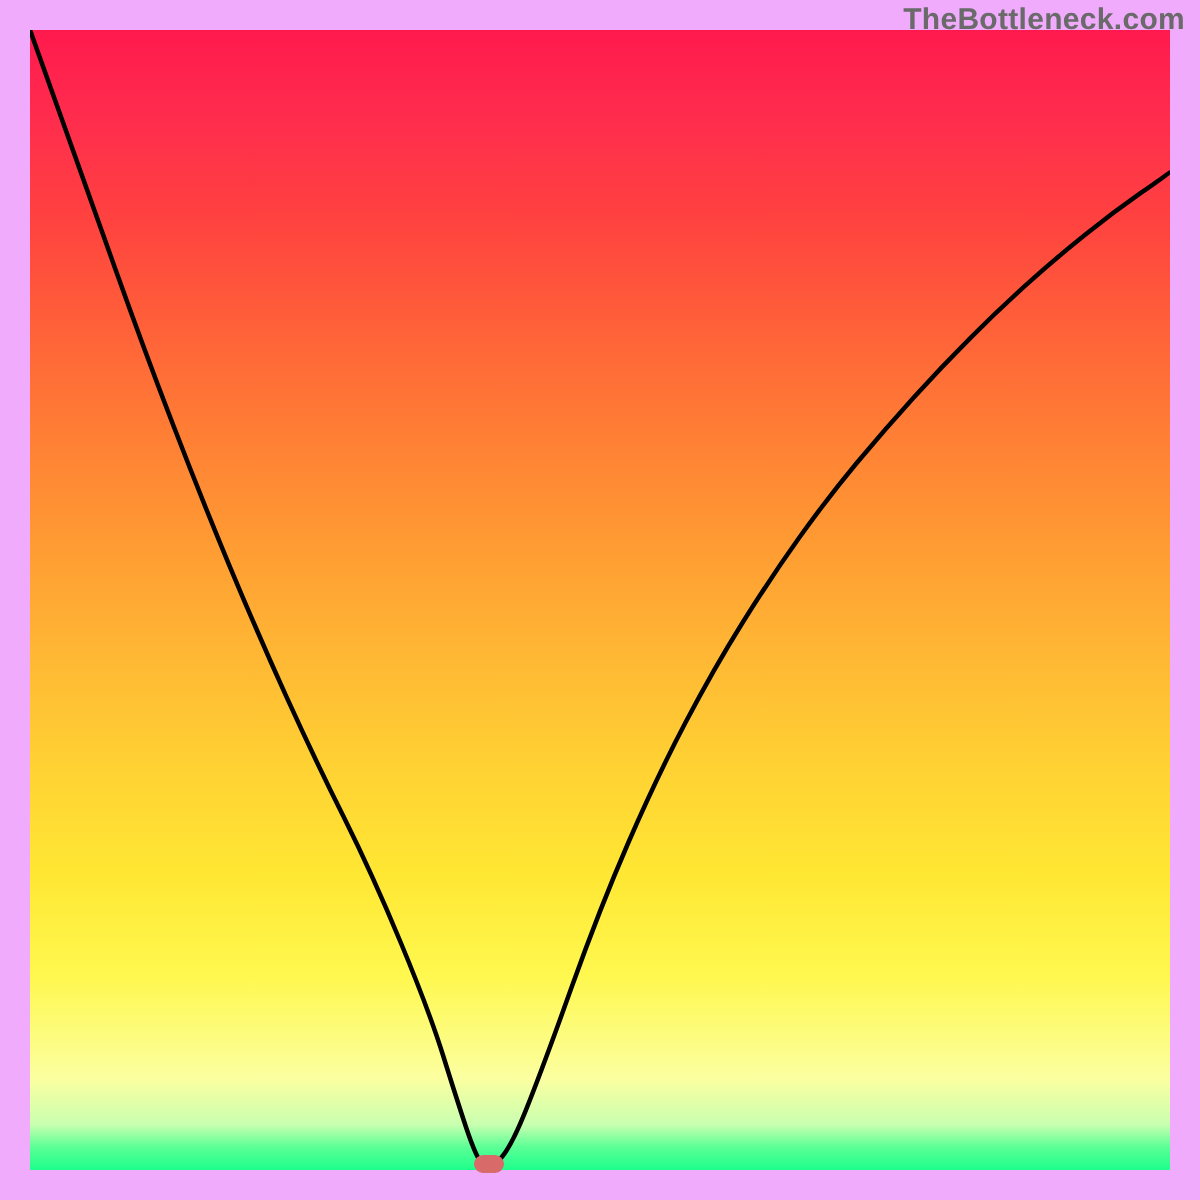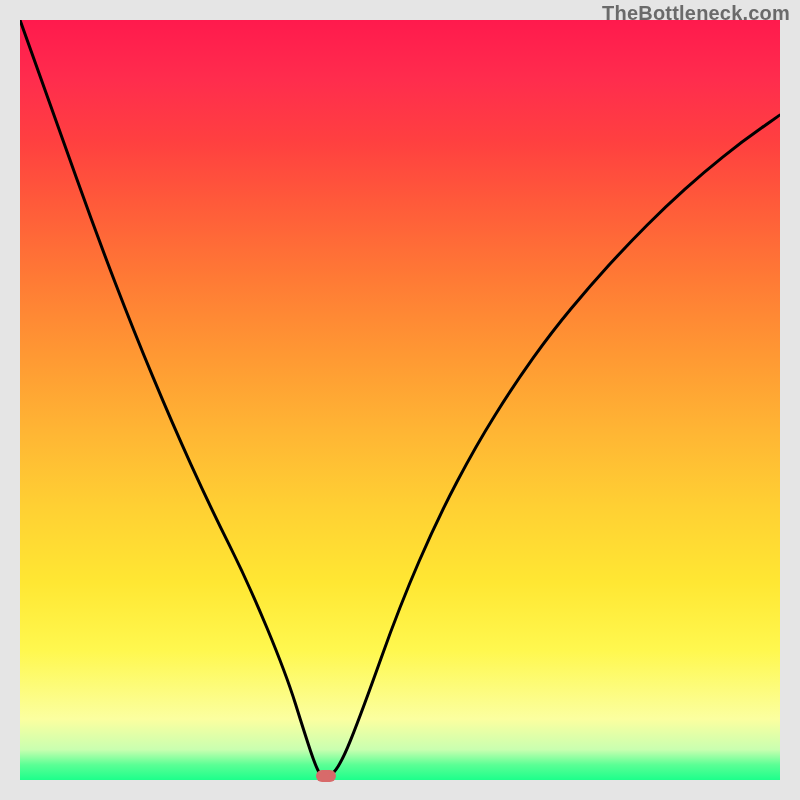--- a/index.html
+++ b/index.html
@@ -9,21 +9,21 @@
     height: 800px;
     background: #000;
     overflow: hidden;
   }
   .frame {
     position: absolute;
     left: 0;
     top: 0;
     width: 800px;
     height: 800px;
-    background: #e5e5e5;
+    background: #f0abfc;
   }
   .plot-area {
     position: absolute;
     left: 20px;
     top: 20px;
     width: 760px;
     height: 760px;
     background: linear-gradient(to bottom,
       #ff1a4d 0%,
       #ff2d4d 8%,

